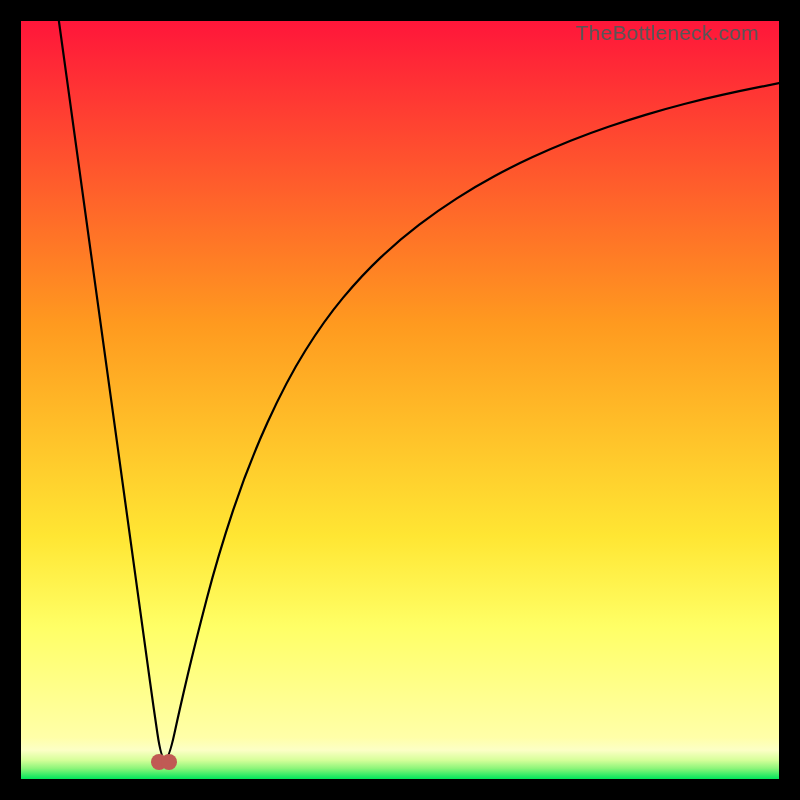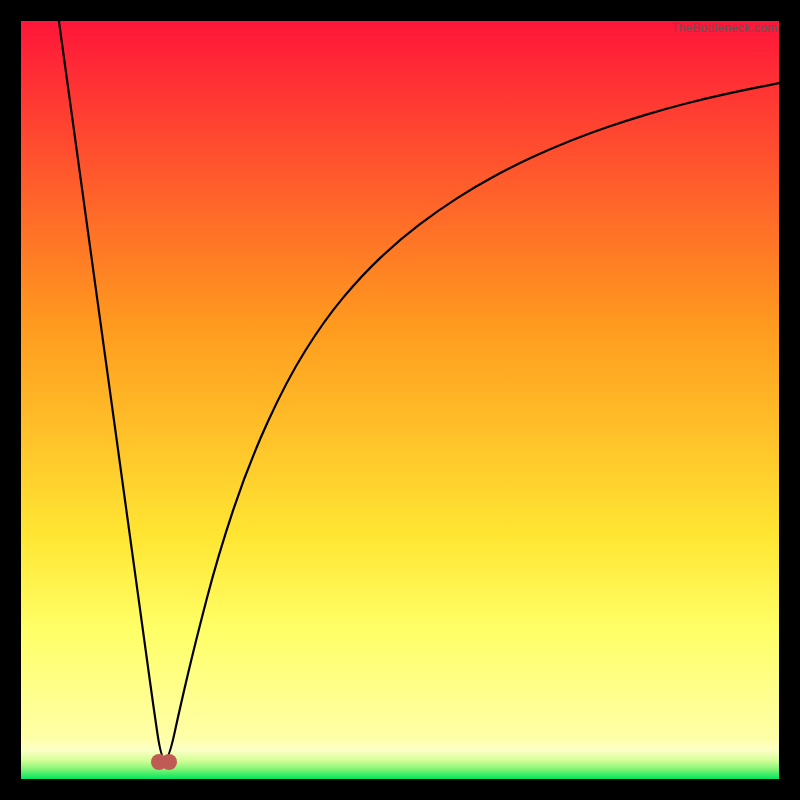--- a/index.html
+++ b/index.html
@@ -23,22 +23,22 @@
   .gradient-fill {
     position: absolute;
     left: 0;
     top: 0;
     width: 758px;
     height: 758px;
   }
   .watermark {
     position: absolute;
     top: 0px;
-    right: 1px;
-    font-size: 12px;
+    right: 20px;
+    font-size: 21px;
     letter-spacing: 0.2px;
     color: #565656;
     font-weight: 400;
   }
   svg.curve-layer {
     position: absolute;
     left: 0;
     top: 0;
     width: 758px;
     height: 758px;

